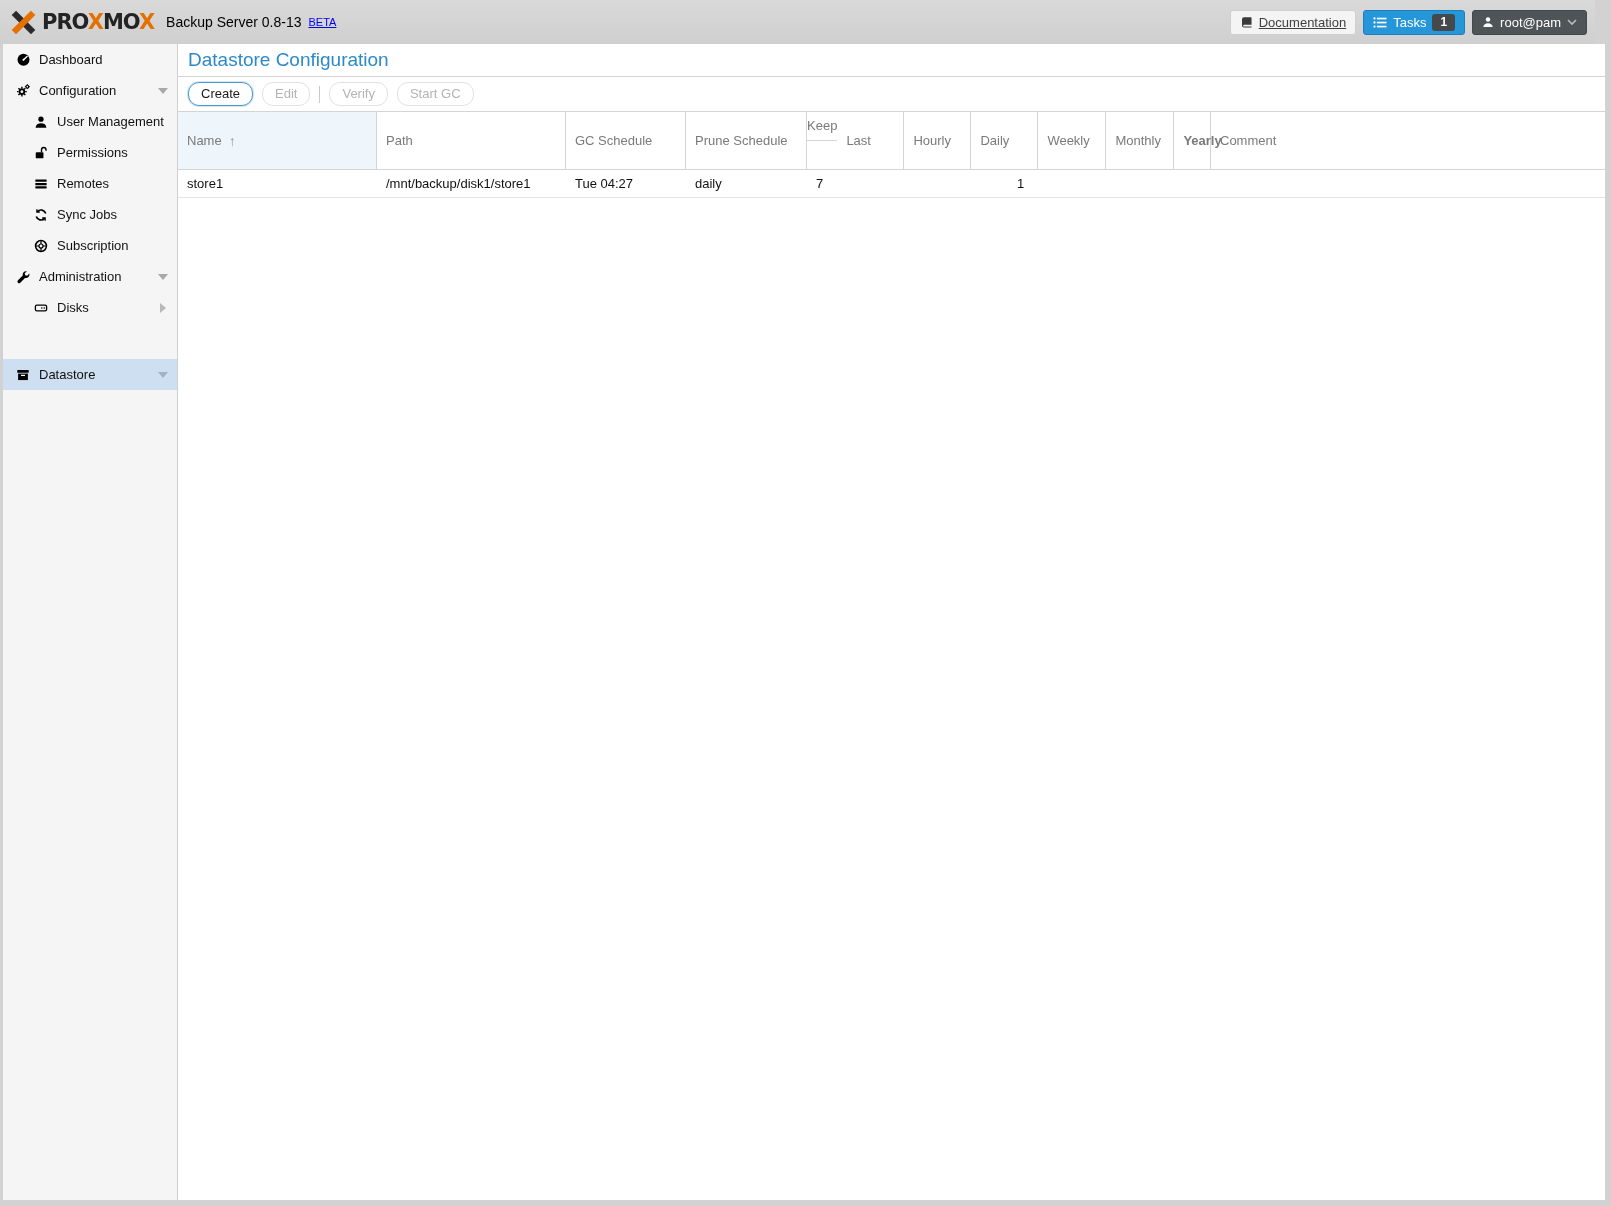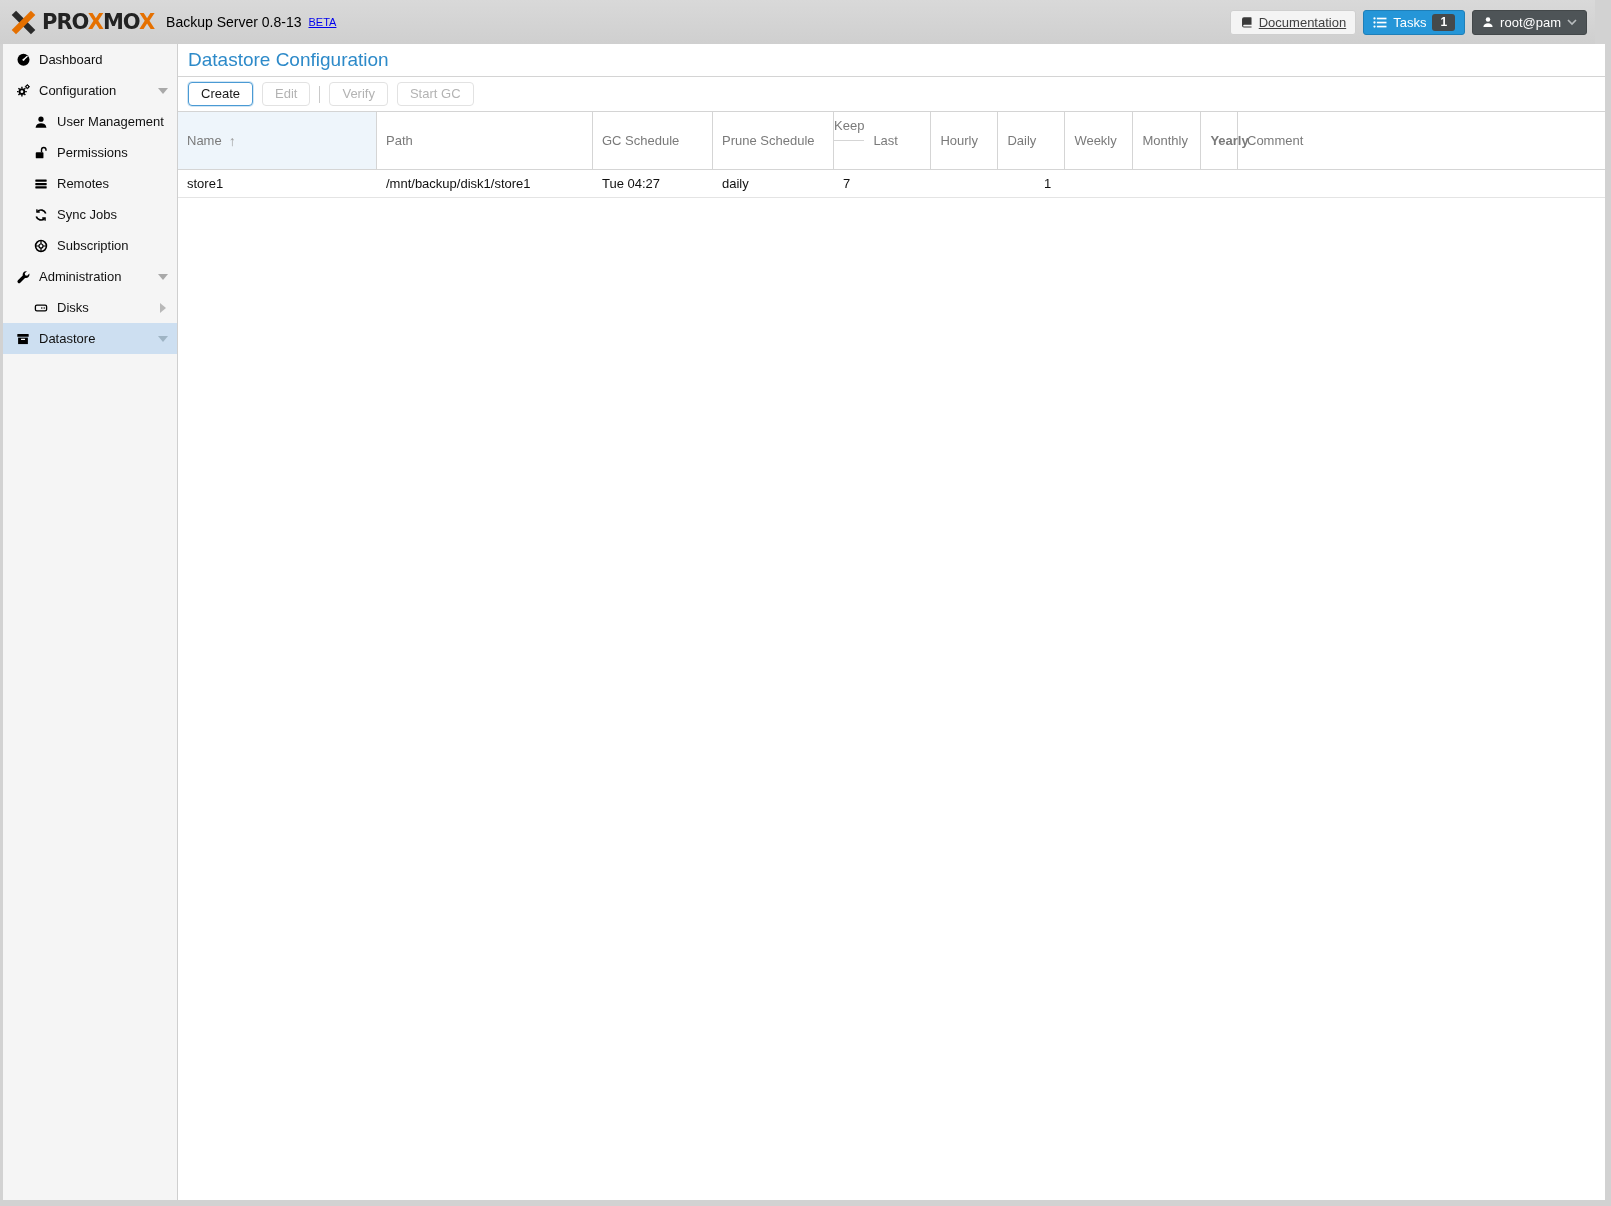--- a/index.html
+++ b/index.html
@@ -46,52 +46,52 @@
   
   .sidebar {
     width:175px; background:#f5f5f5; border-right:1px solid #cfcfcf;
     flex:none; padding-top:0;
   }
   .nav-item {
     height:31px; display:flex; align-items:center;
     padding:0 8px 0 12px; cursor:pointer; color:#111;
   }
   .nav-item.indent-1 { padding-left:30px; }
-  .nav-item.selected { background:#cddff1; }
+  .nav-item.selected { background:#cddff1;margin-top:36px; }
   .nav-icn { width:16px; height:16px; flex:none; display:flex; align-items:center; justify-content:center; margin-right:8px; }
   .nav-label { flex:1; white-space:nowrap; }
   .expander { width:12px; flex:none; display:flex; justify-content:center; }
 
   
   .content { flex:1; display:flex; flex-direction:column; background:#fff; min-width:0; }
   .titlebar {
     height:33px; display:flex; align-items:center; padding:0 10px;
     border-bottom:1px solid #d4d4d4;
   }
   .title { color:#2d8ac9; font-size:19px; }
   .toolbar {
     height:35px; display:flex; align-items:center; padding:0 10px; gap:9px;
     border-bottom:1px solid #d4d4d4;
   }
   .btn {
-    background:#fff; border:1px solid #d7d7d7; border-radius:4px;
+    background:#fff; border:1px solid #d7d7d7; border-radius:11px;
     padding:3px 12px; font-size:13px; color:#1a1a1a; cursor:pointer; line-height:16px;
   }
   .btn.focused { border-color:#4a9ad4; box-shadow:0 0 0 1px rgba(74,154,212,.25); }
   .btn:disabled, .btn.disabled { color:#b3b3b3; border-color:#e2e2e2; cursor:default; }
   .tb-sep { width:1px; height:17px; background:#c9c9c9; }
 
   
   .thead { display:flex; border-bottom:1px solid #d5d5d5; height:58px; color:#7a7a7a; }
   .th {
     display:flex; align-items:center; padding:0 9px;
     border-right:1px solid #d5d5d5; overflow:hidden; white-space:nowrap; cursor:pointer;
   }
   .col-name   { width:199px; }
-  .col-path   { width:216px; }
+  .col-path   { width:189px; }
   .col-gc     { width:120px; }
   .col-prune  { width:121px; }
   .col-keep   { width:404px; }
   .col-comment{ flex:1; border-right:none; }
   .th.sorted { background:#eef5fb; }
   .sort-arrow { color:#9c9c9c; margin-left:7px; font-size:14px; }
   .th-group { display:flex; border-right:1px solid #d5d5d5; }
   .group-label { height:29px; line-height:28px; text-align:center; border-bottom:1px solid #d5d5d5; }
   .sub-row { display:flex; flex:1; }
   .sub-th {

